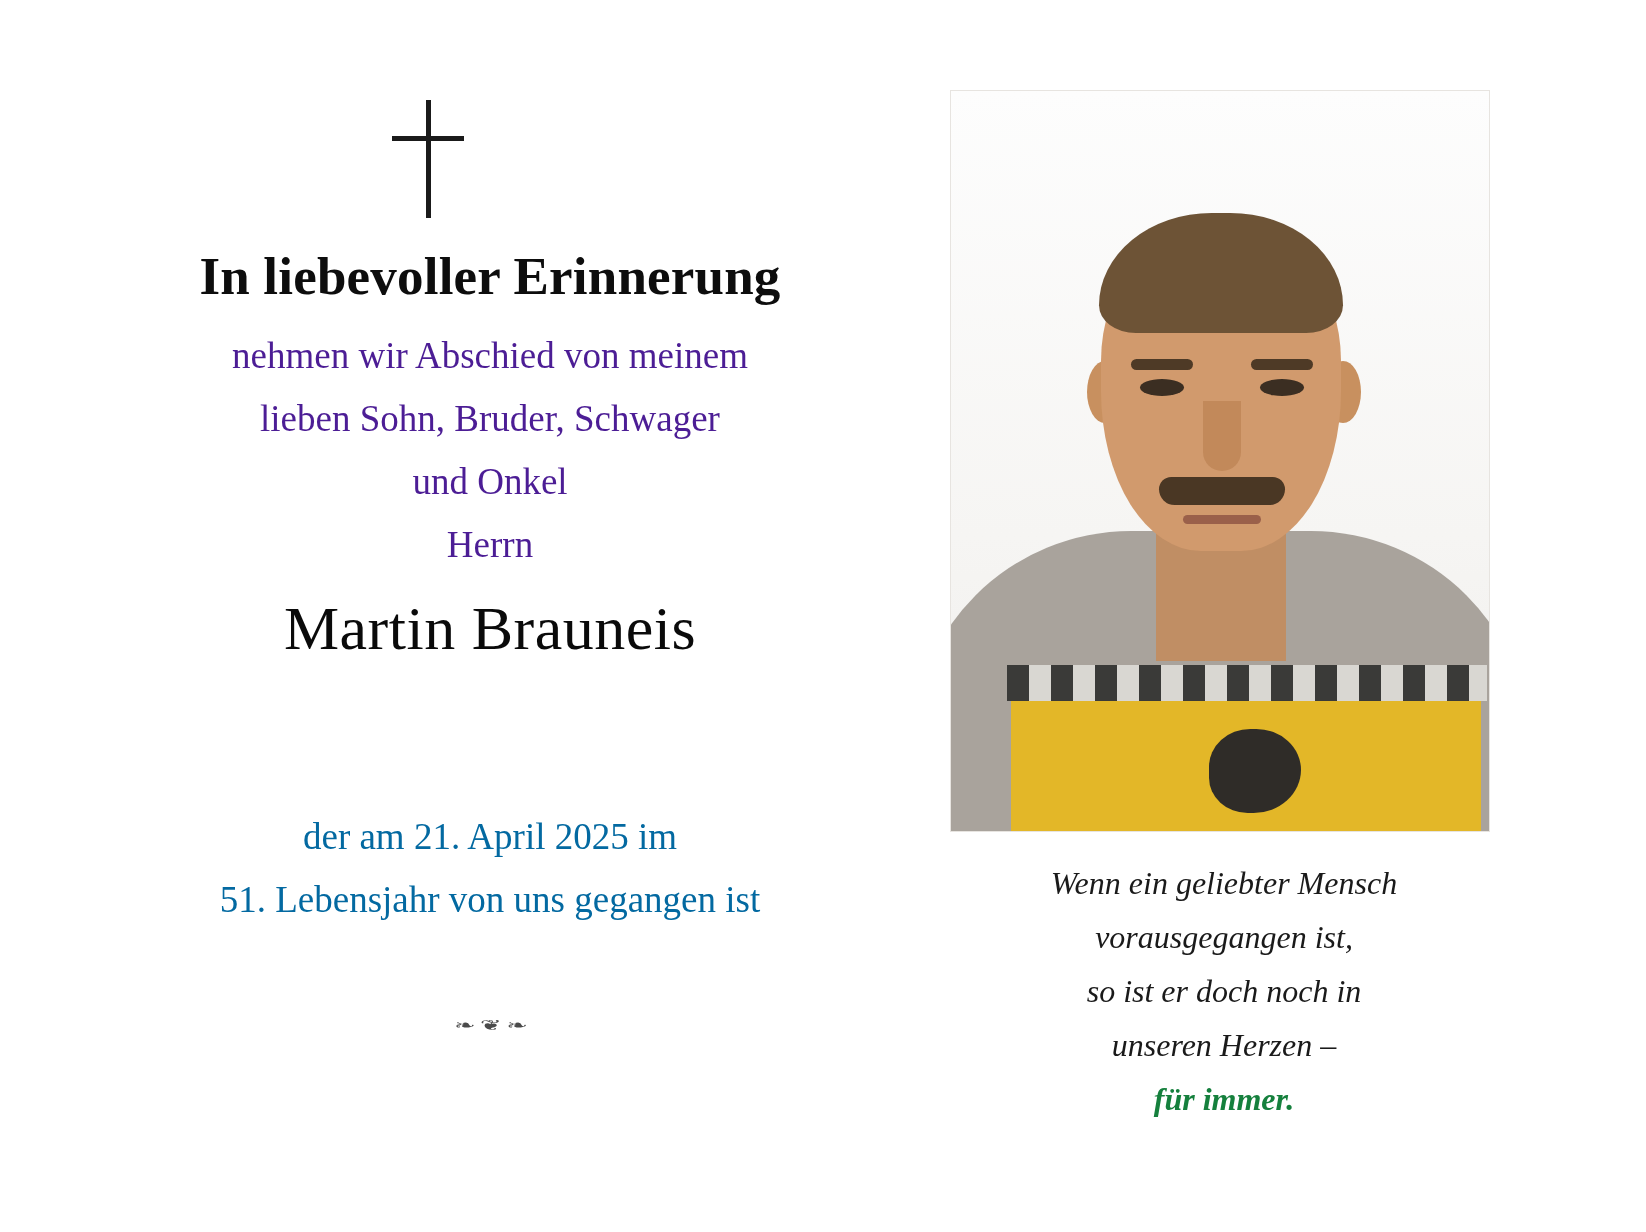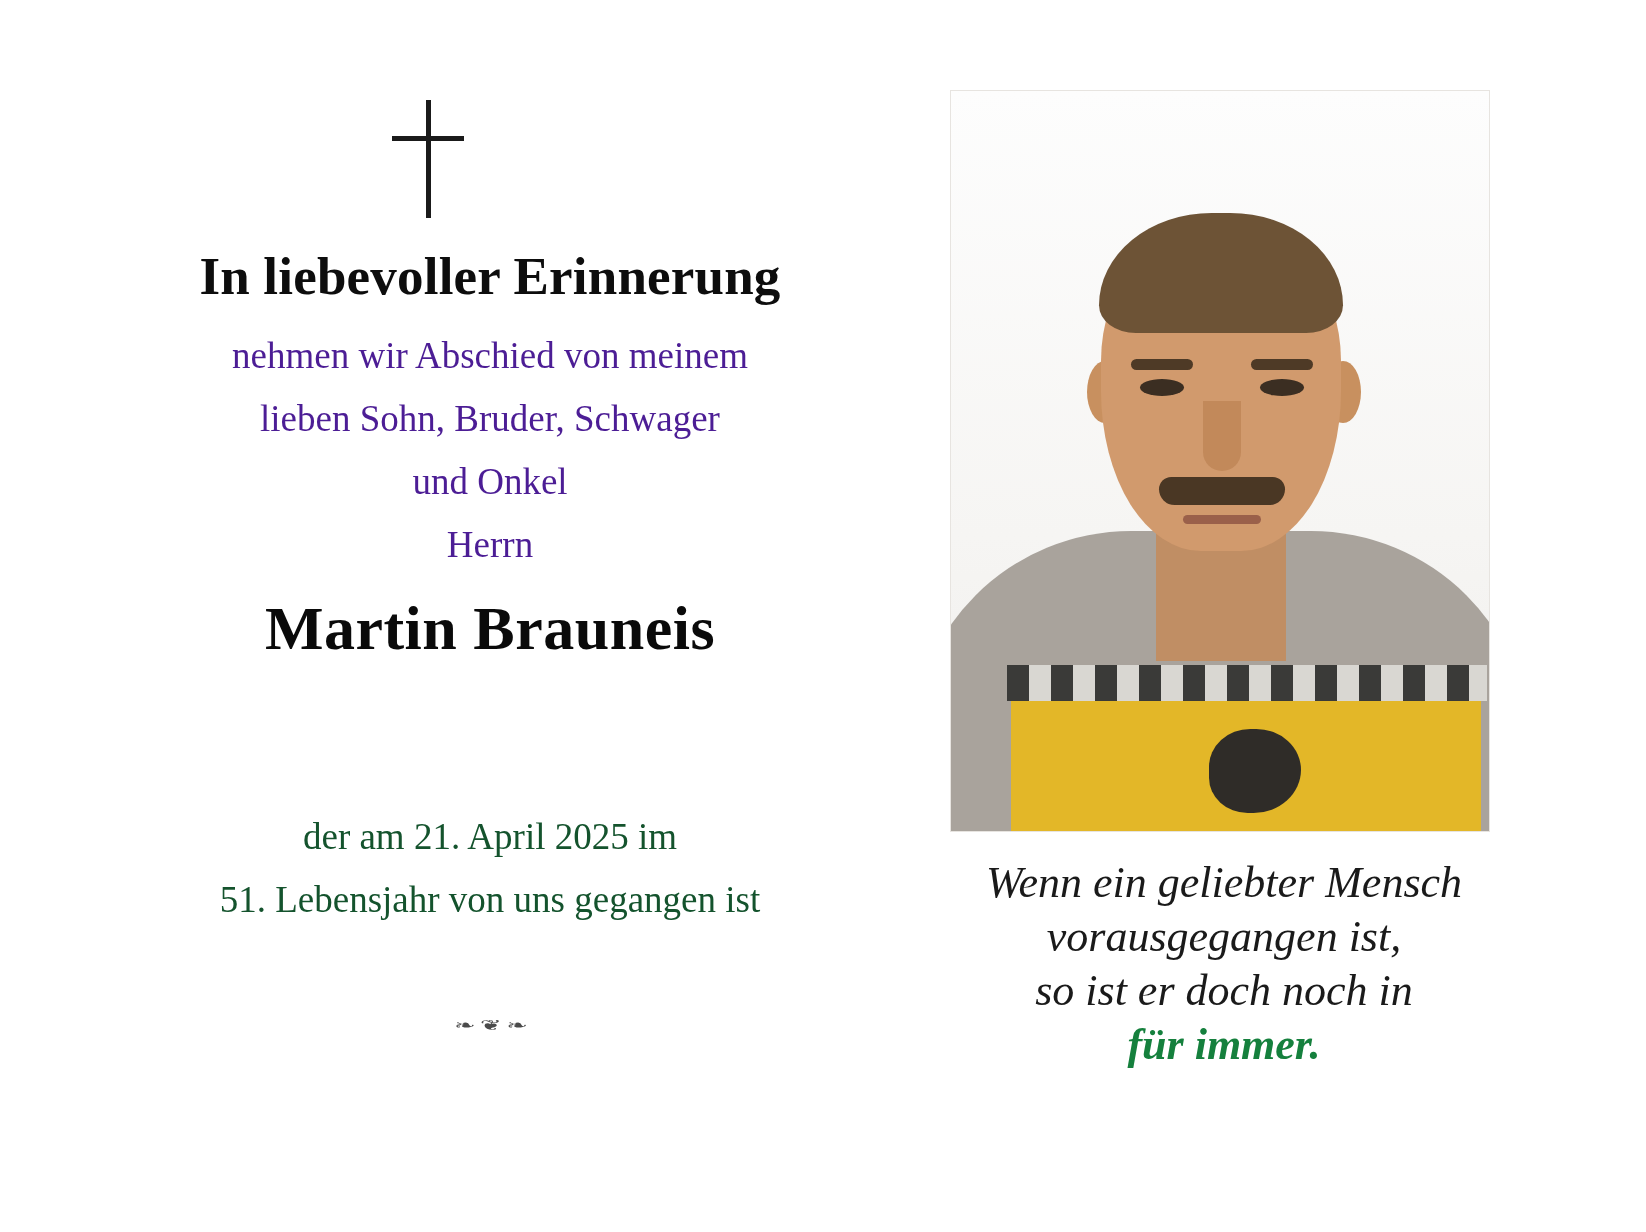--- a/index.html
+++ b/index.html
@@ -78,42 +78,42 @@
     line-height: 63px;
     color: #4c1d95;
   }
 
   .name {
     position: absolute;
     left: 0;
     right: 0;
     top: 545px;
     font-size: 62px;
-    font-weight: bold;
+    font-weight: normal;
     letter-spacing: 0.5px;
     color: #0a0a0a;
   }
 
   .address {
     position: absolute;
     left: 0;
     right: 0;
     top: 629px;
     font-size: 38px;
     color: #111111;
   }
 
   .died {
     position: absolute;
     left: 0;
     right: 0;
     top: 757px;
     font-size: 37px;
     line-height: 63px;
-    color: #14532d;
+    color: #0369a1;
   }
 
   .ornament {
     position: absolute;
     left: 0;
     right: 0;
     top: 962px;
     height: 24px;
     text-align: center;
   }
@@ -271,21 +271,21 @@
     border-radius: 5px;
   }
 
   .verse {
     position: absolute;
     left: -6px;
     top: 856px;
     width: 560px;
     text-align: center;
     font-style: italic;
-    font-size: 44px;
+    font-size: 32px;
     line-height: 54px;
     color: #1a1a1a;
   }
   .verse .last {
     color: #15803d;
     font-style: italic;
     font-weight: bold;
   }
 </style>
 </head>
@@ -342,18 +342,19 @@
       <div class="eye-r"></div>
       <div class="nose"></div>
       <div class="mustache"></div>
       <div class="mouth"></div>
     </div>
 
     <div class="verse">
       <div>Wenn ein geliebter Mensch</div>
       <div>vorausgegangen ist,</div>
       <div>so ist er doch noch in</div>
+      <div>unseren Herzen –</div>
       <div class="last">für immer.</div>
     </div>
 
   </div>
 
 </div>
 
 </body></html>

